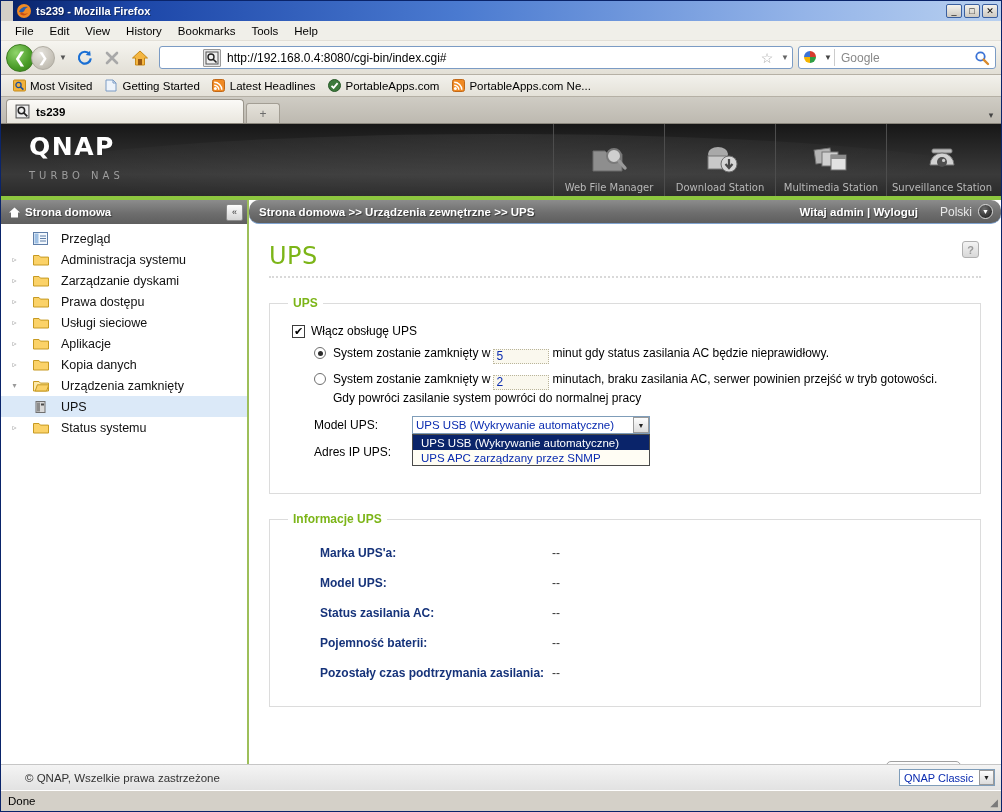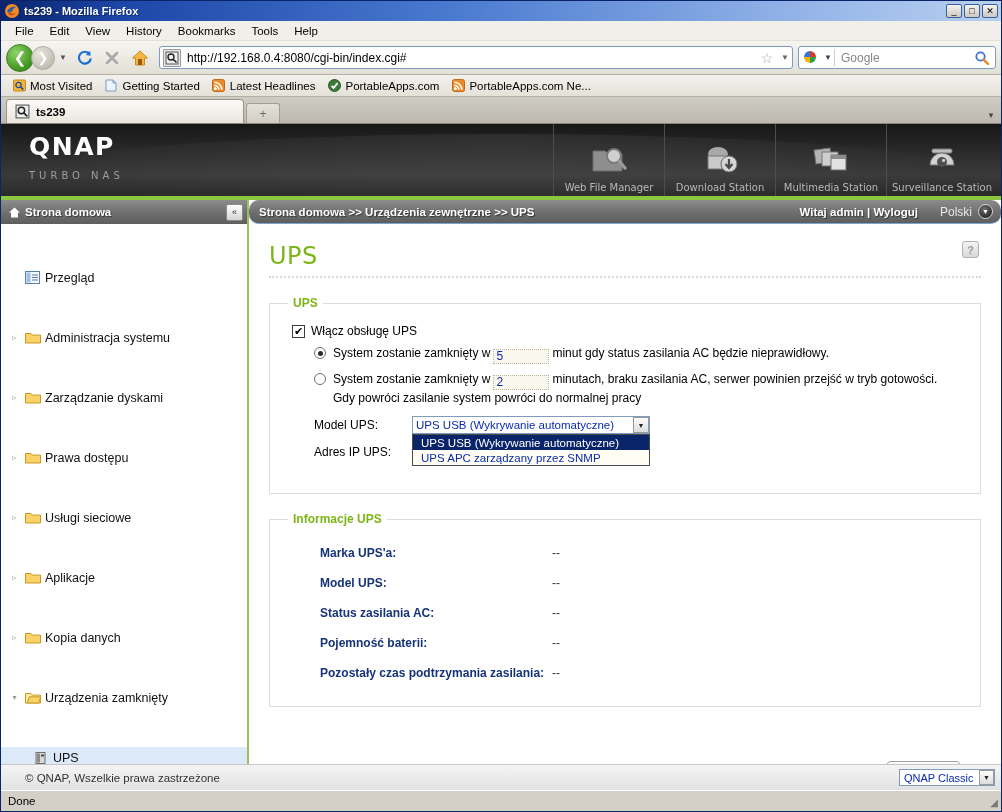--- a/index.html
+++ b/index.html
@@ -21,20 +21,21 @@
     position: relative;
   }
 
   
   .titlebar {
     height: 20px;
     background: linear-gradient(to right, #0a246a 0%, #1c46a8 12%, #4a7ad0 45%, #94b4e8 80%, #b8d0f0 100%);
     display: flex; align-items: center;
     padding: 0 1px 0 3px;
     flex: none;
+    margin-left: 12px;
   }
   .titlebar .ficon {
     width: 16px; height: 16px; flex: none; margin-right: 4px;
     position: relative;
   }
   .titlebar .title {
     color: #ffffff; font-weight: bold; font-size: 11px;
     white-space: nowrap; letter-spacing: 0;
     text-shadow: 1px 1px 0 rgba(0,0,0,0.35);
   }
@@ -95,20 +96,21 @@
   .navicon {
     width: 26px; height: 26px; display: flex; align-items: center; justify-content: center;
     flex: none;
   }
   .urlbox {
     flex: 1; height: 23px; background: #fff;
     border: 1px solid #7b9bc4; border-radius: 3px;
     display: flex; align-items: center;
     margin: 0 3px 0 4px;
     min-width: 0;
+    padding-left: 40px;
   }
   .urlbox .favicon {
     width: 18px; height: 18px; margin: 0 3px;
     border: 1px solid #999; background: #e8e8e8;
     display: flex; align-items: center; justify-content: center;
     flex: none; border-radius: 1px;
   }
   .urltext {
     flex: 1; font-size: 12px; color: #000; white-space: nowrap;
     overflow: hidden; padding-left: 3px;
@@ -269,22 +271,22 @@
 
   .sidebar {
     width: 248px; flex: none;
     background: #ffffff;
     border-right: 2px solid #9dbf5a;
     padding-top: 4px;
     overflow: hidden;
   }
   .treeitem {
     display: flex; align-items: center; height: 21px;
-    padding-left: 8px; gap: 4px; cursor: default;
-    font-size: 12.5px; color: #111; margin-top: 39px;
+    padding-left: 8px; gap: 12px; cursor: default;
+    font-size: 12.5px; color: #111;
   }
   .treeitem.sel { background: #dbe9f8; }
   .treeitem .arrow {
     width: 11px; text-align:center; color:#9a9a9a; font-size: 8px; flex:none;
   }
   .treeitem .ic { width: 17px; height: 15px; flex:none; display:flex; align-items:center; justify-content:center;}
   .treeitem.l2 { padding-left: 31px; }
   .treeitem .lbl { white-space: nowrap; }
 
   .content {

